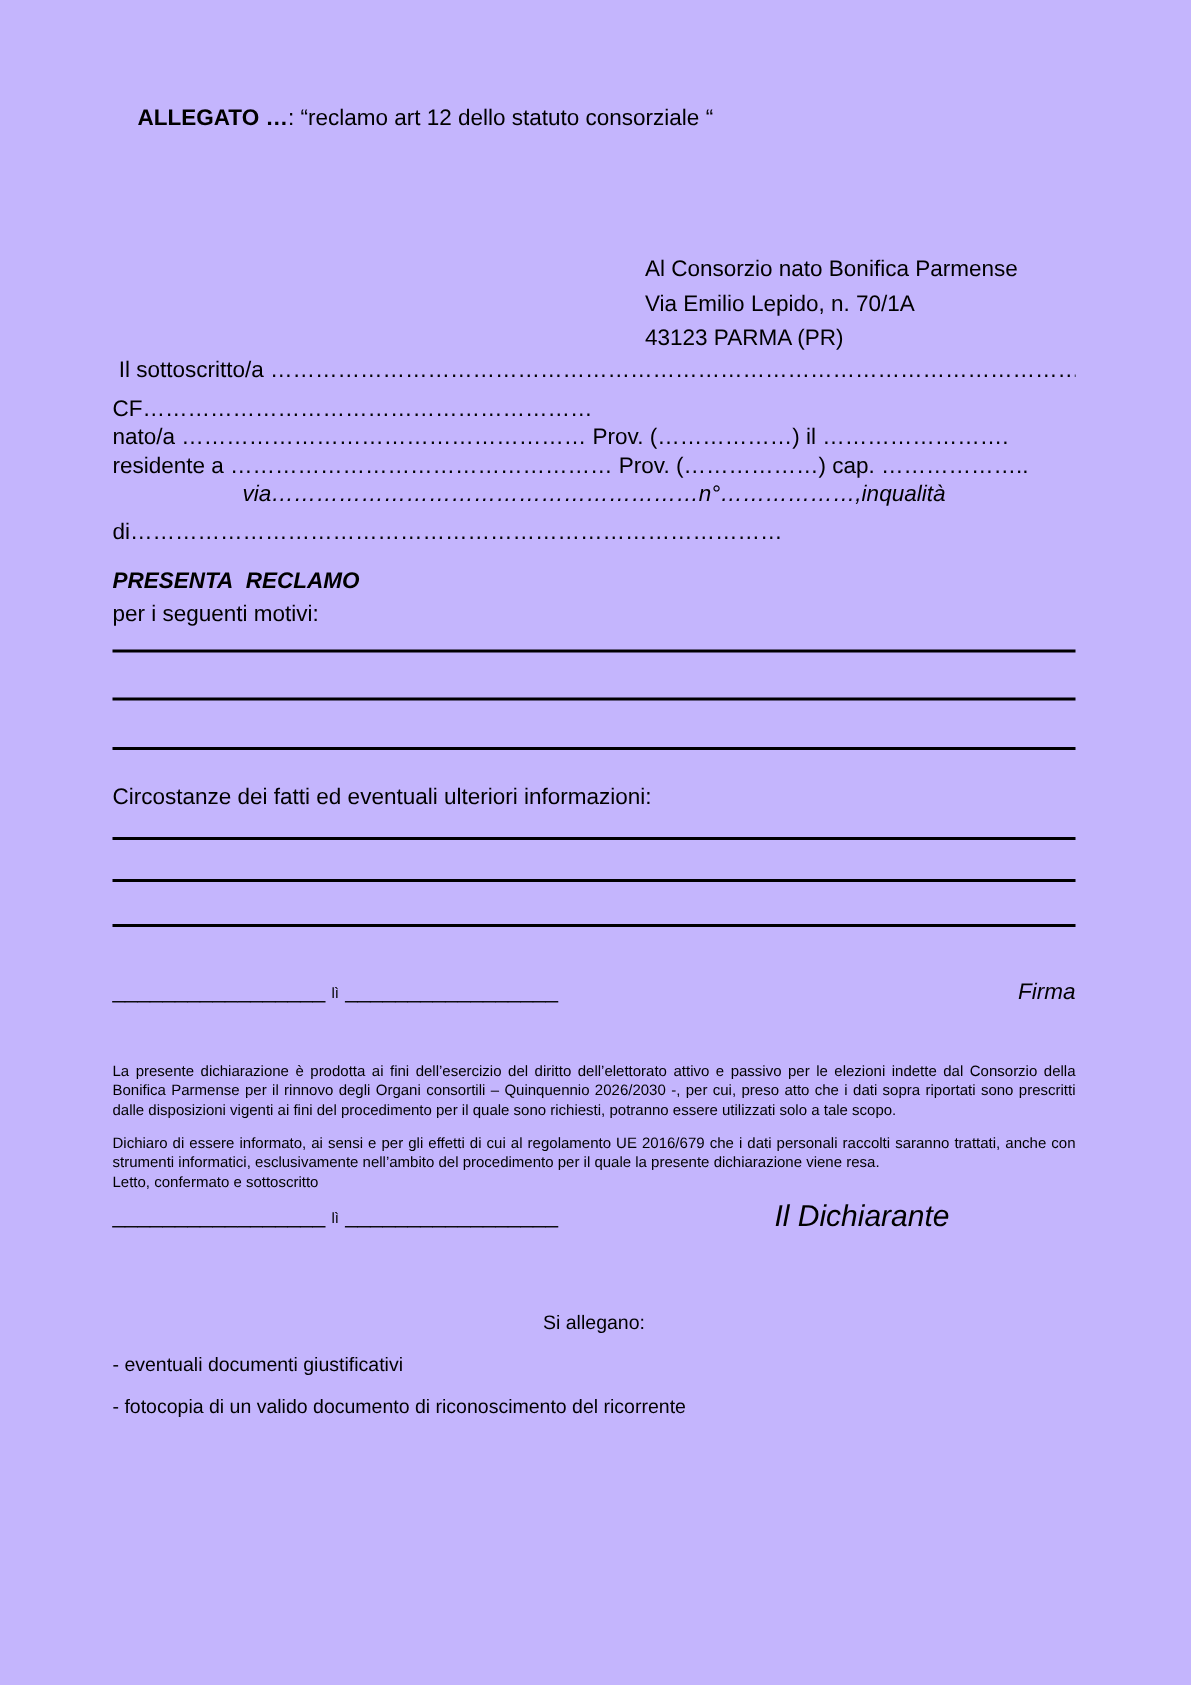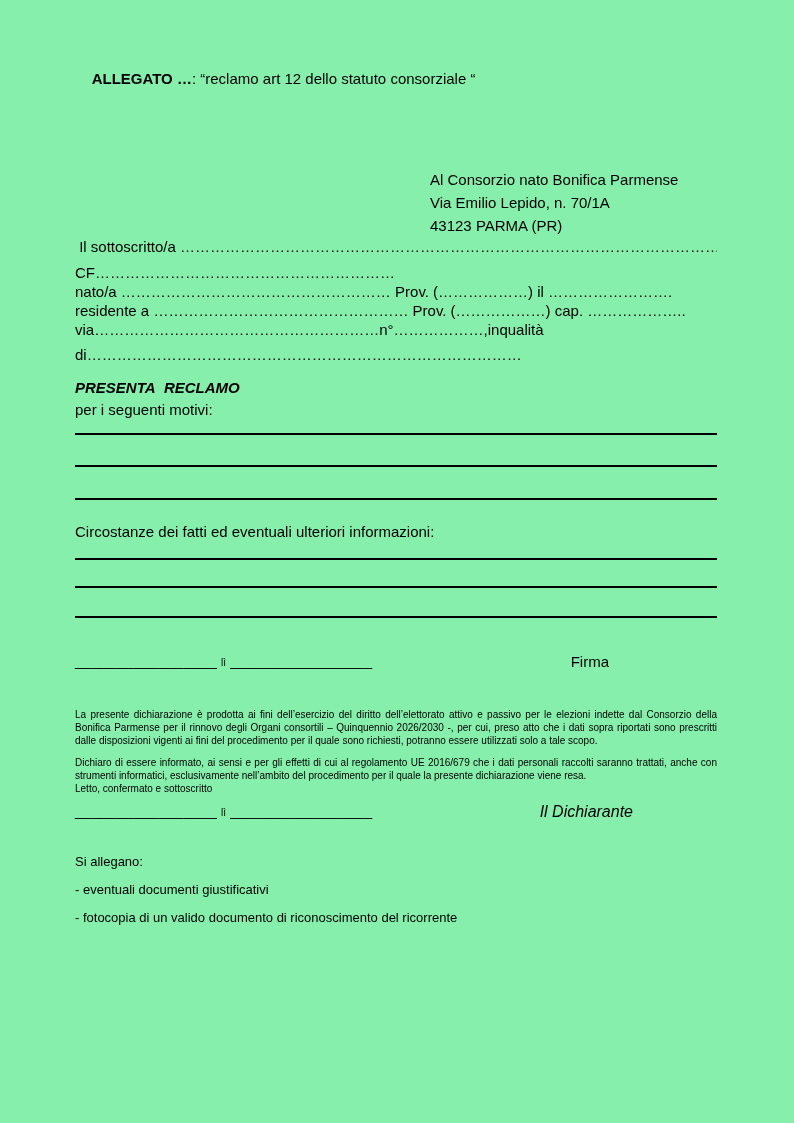--- a/index.html
+++ b/index.html
@@ -3,21 +3,21 @@
 <meta charset="utf-8">
 <title>Reclamo art. 12 Statuto consorziale</title>
 <style>
   * { margin: 0; padding: 0; box-sizing: border-box; }
   html, body { background: #ffffff; }
   .page {
     position: relative;
     width: 794px;
     height: 1123px;
     margin: 0 auto;
-    background: #86efac;
+    background: #c4b5fd;
     color: #000000;
     font-family: "Liberation Sans", "DejaVu Sans", sans-serif;
     font-size: 15px;
     line-height: 19px;
     padding: 50px 77px 0 75px;
     overflow: hidden;
   }
   .doc-title { white-space: pre; }
   .doc-title .b { font-weight: bold; }
 
@@ -31,21 +31,21 @@
     margin-top: 4px;
     font-weight: bold;
     line-height: 25px;
     text-align: left;
   }
   .subject .cond { letter-spacing: -1.2px; }
 
   .fill-line { white-space: nowrap; overflow: hidden; max-width: 642px; }
   .l-sottoscritto { margin-top: 0; }
   .block-anagrafica { margin-top: 7px; }
-  .l-via { display: flex; justify-content: flex-start; }
+  .l-via { display: flex; justify-content: center; font-style: italic; }
   .l-di { margin-top: 6px; }
 
   .claim-heading {
     margin-top: 14px;
     font-weight: bold;
     font-style: italic;
     white-space: pre;
   }
   .motivi-label { margin-top: 3px; }
 
@@ -60,34 +60,34 @@
 
   .sig-row {
     display: flex;
     justify-content: space-between;
     align-items: center;
   }
   .sig-row-1 { margin-top: 33px; }
   .sig-row-2 { margin-top: 6px; }
   .sig-blanks { white-space: pre; }
   .sig-li { font-size: 10px; }
-  .firma { margin-right: 108px; }
-  .dichiarante { font-style: italic; font-size: 16px; margin-right: 84px; }
+  .firma { font-style: italic; }
+  .dichiarante { font-style: italic; font-size: 20px; margin-right: 84px; }
 
   .fineprint {
     font-size: 10px;
     line-height: 13px;
     text-align: justify;
   }
   .fp1 { margin-top: 36px; }
   .fp2 { margin-top: 9px; }
   .fp-letto { font-size: 10px; line-height: 13px; }
 
   .allegati { font-size: 13px; line-height: 16px; }
-  .allegati-label { margin-top: 32px; }
+  .allegati-label { margin-top: 52px; text-align: center; }
   .allegati-item { margin-top: 12px; }
 </style>
 </head>
 <body>
 
 <div class="page">
 
   <div class="doc-title">
     <span class="b">ALLEGATO …</span><span>: “reclamo art 12 dello statuto consorziale “</span>
   </div>

